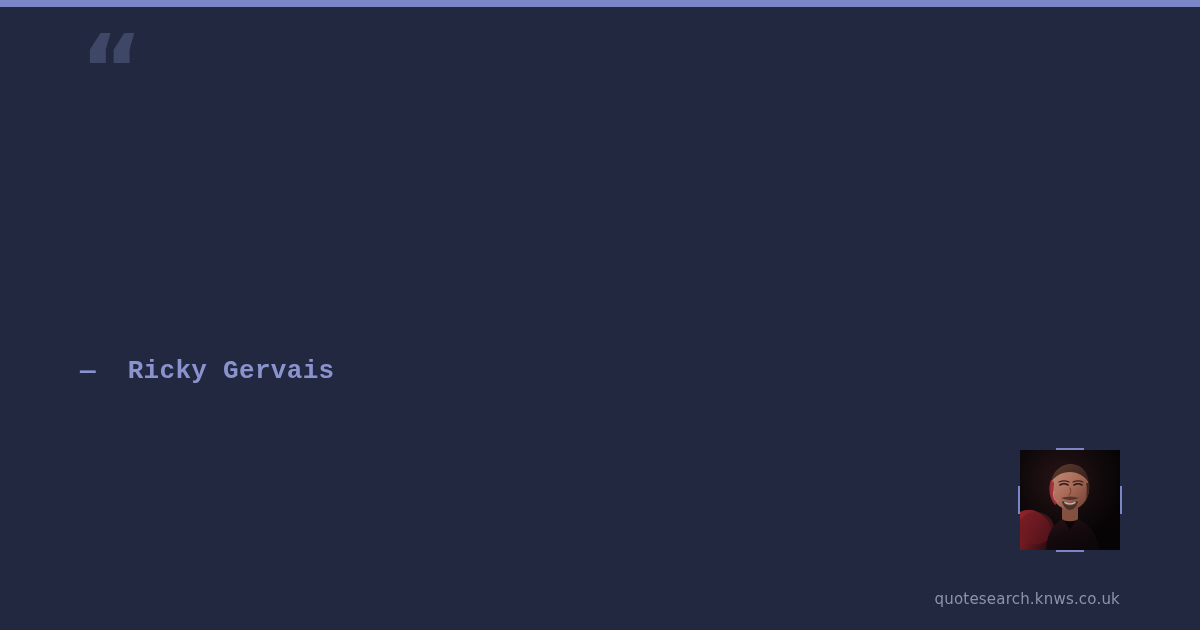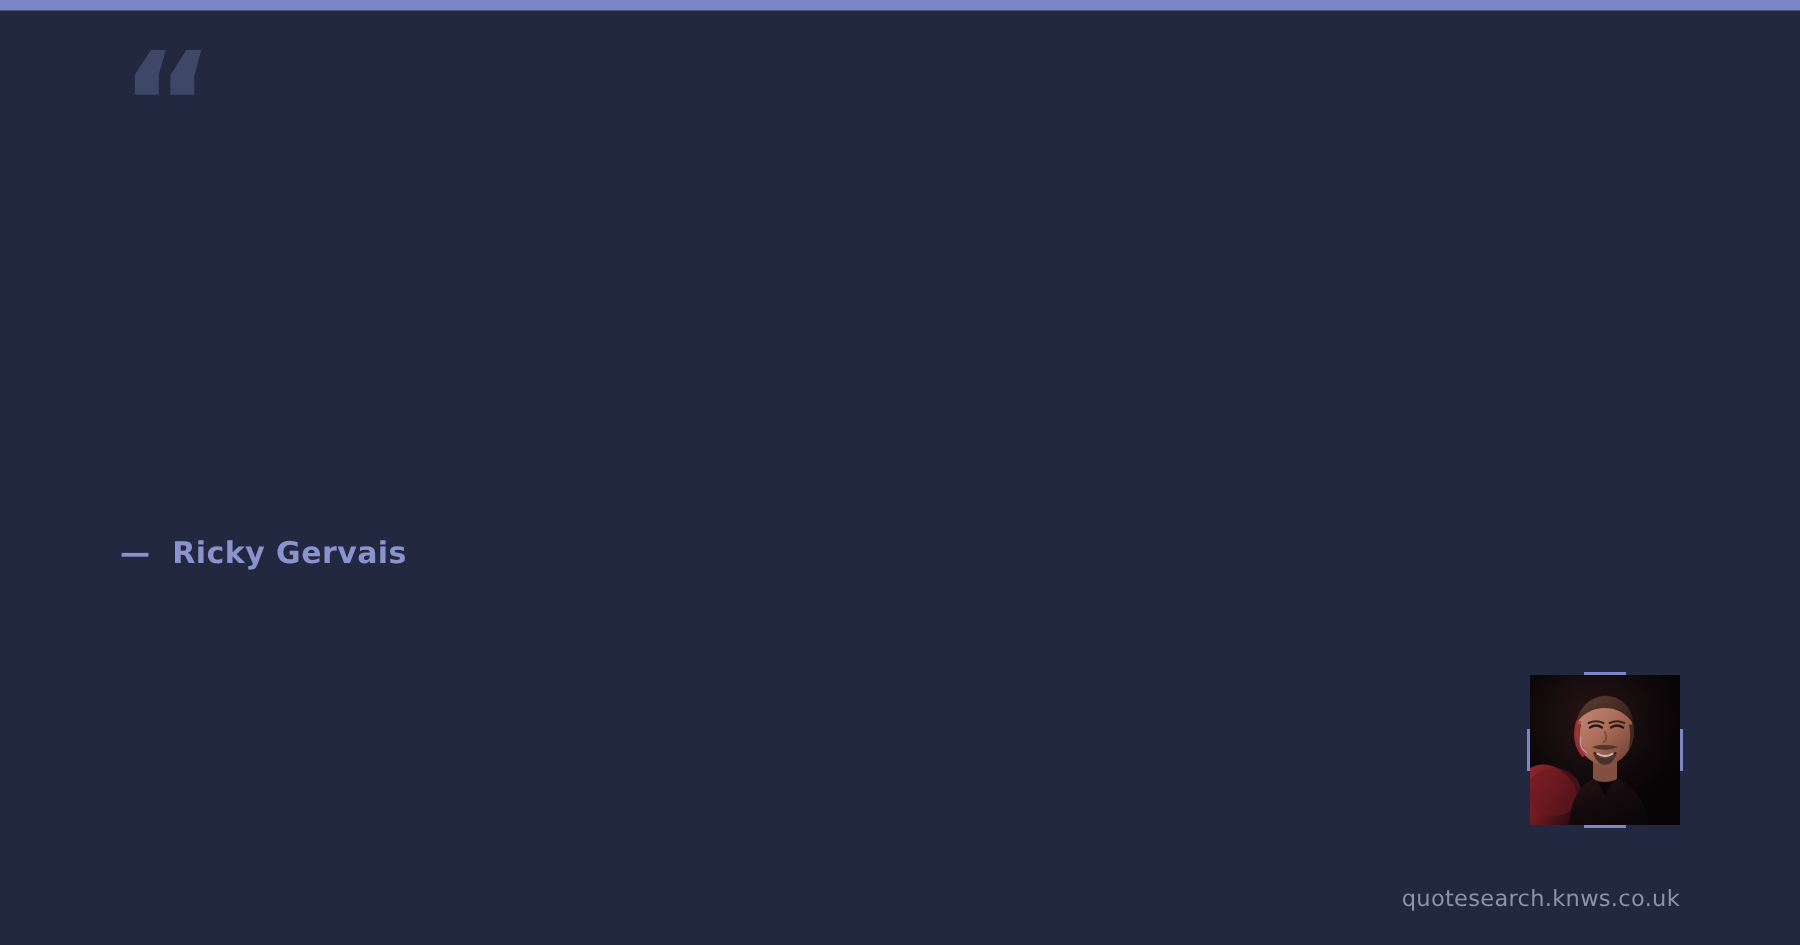--- a/index.html
+++ b/index.html
@@ -64,28 +64,29 @@
     color: #f2f4f8;
     letter-spacing: 0.1px;
     white-space: pre-wrap;
   }
 
   
   .attribution {
     position: absolute;
     left: 80px;
     top: 356px;
-    font-size: 20px;
+    font-size: 26px;
     font-weight: 700;
     color: #8b93cf;
     letter-spacing: 0.3px;
     display: flex;
     align-items: flex-start;
     gap: 0;
     white-space: pre;
+    font-family: Liberation Mono, monospace;
   }
 
   
   .thumb-wrap {
     position: absolute;
     left: 1020px;
     top: 450px;
     width: 100px;
     height: 100px;
   }

